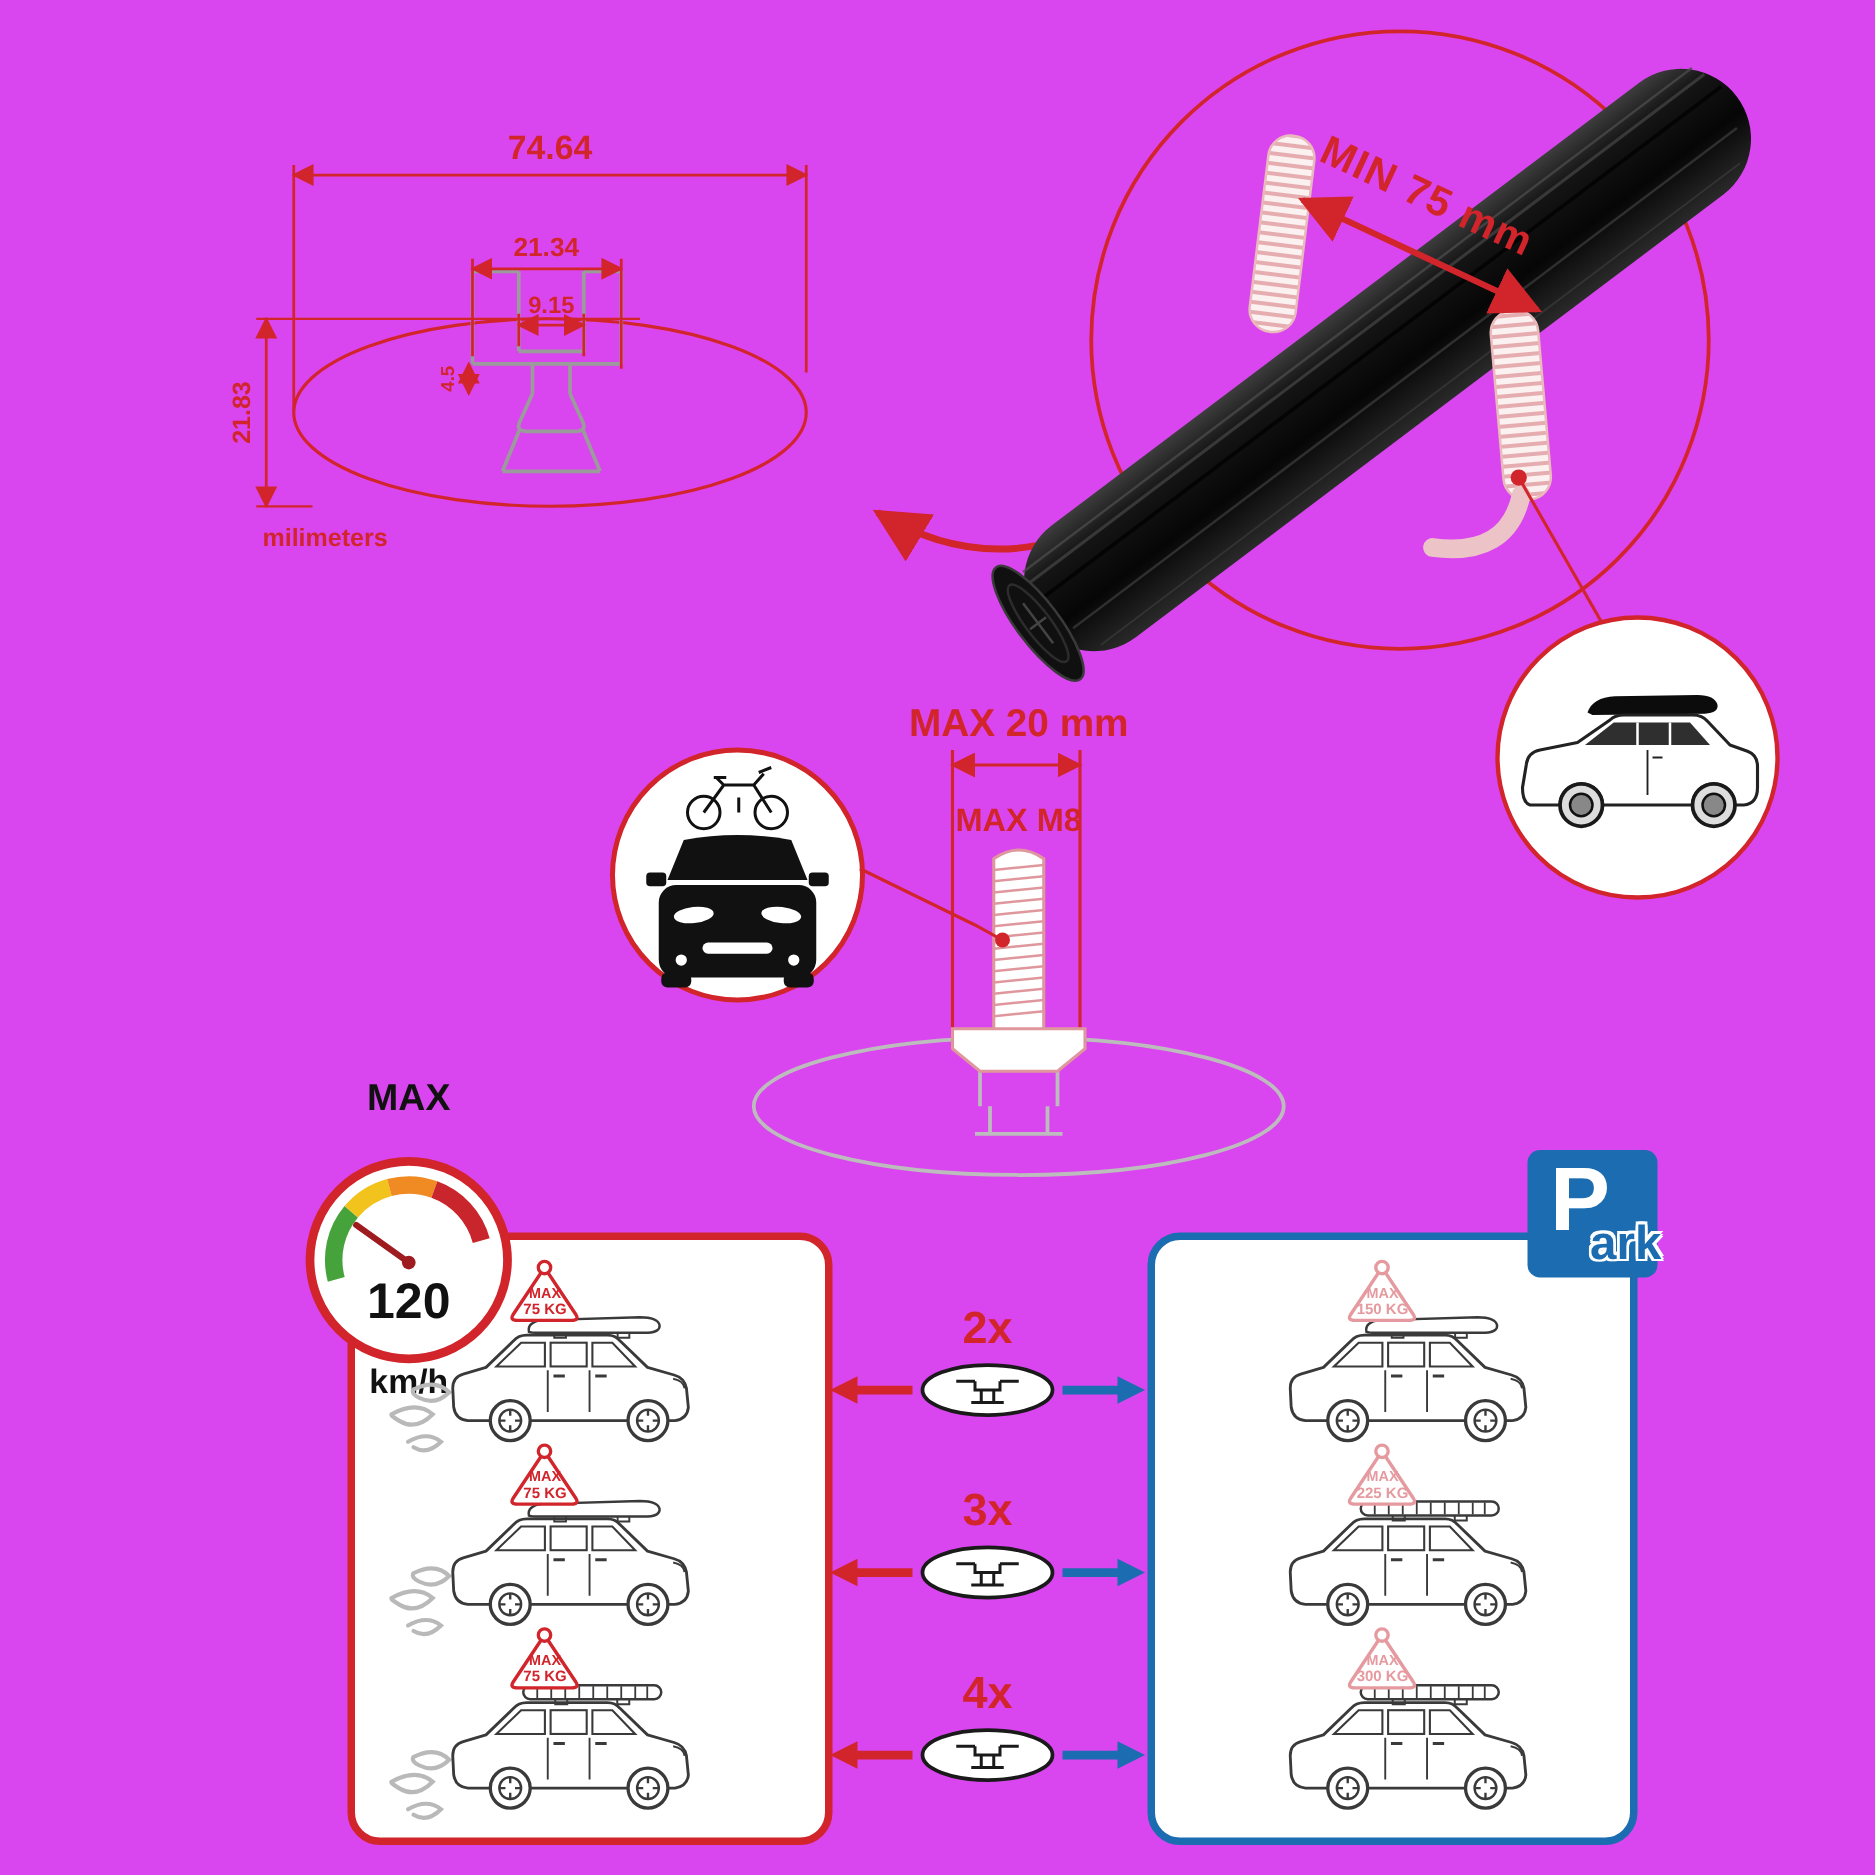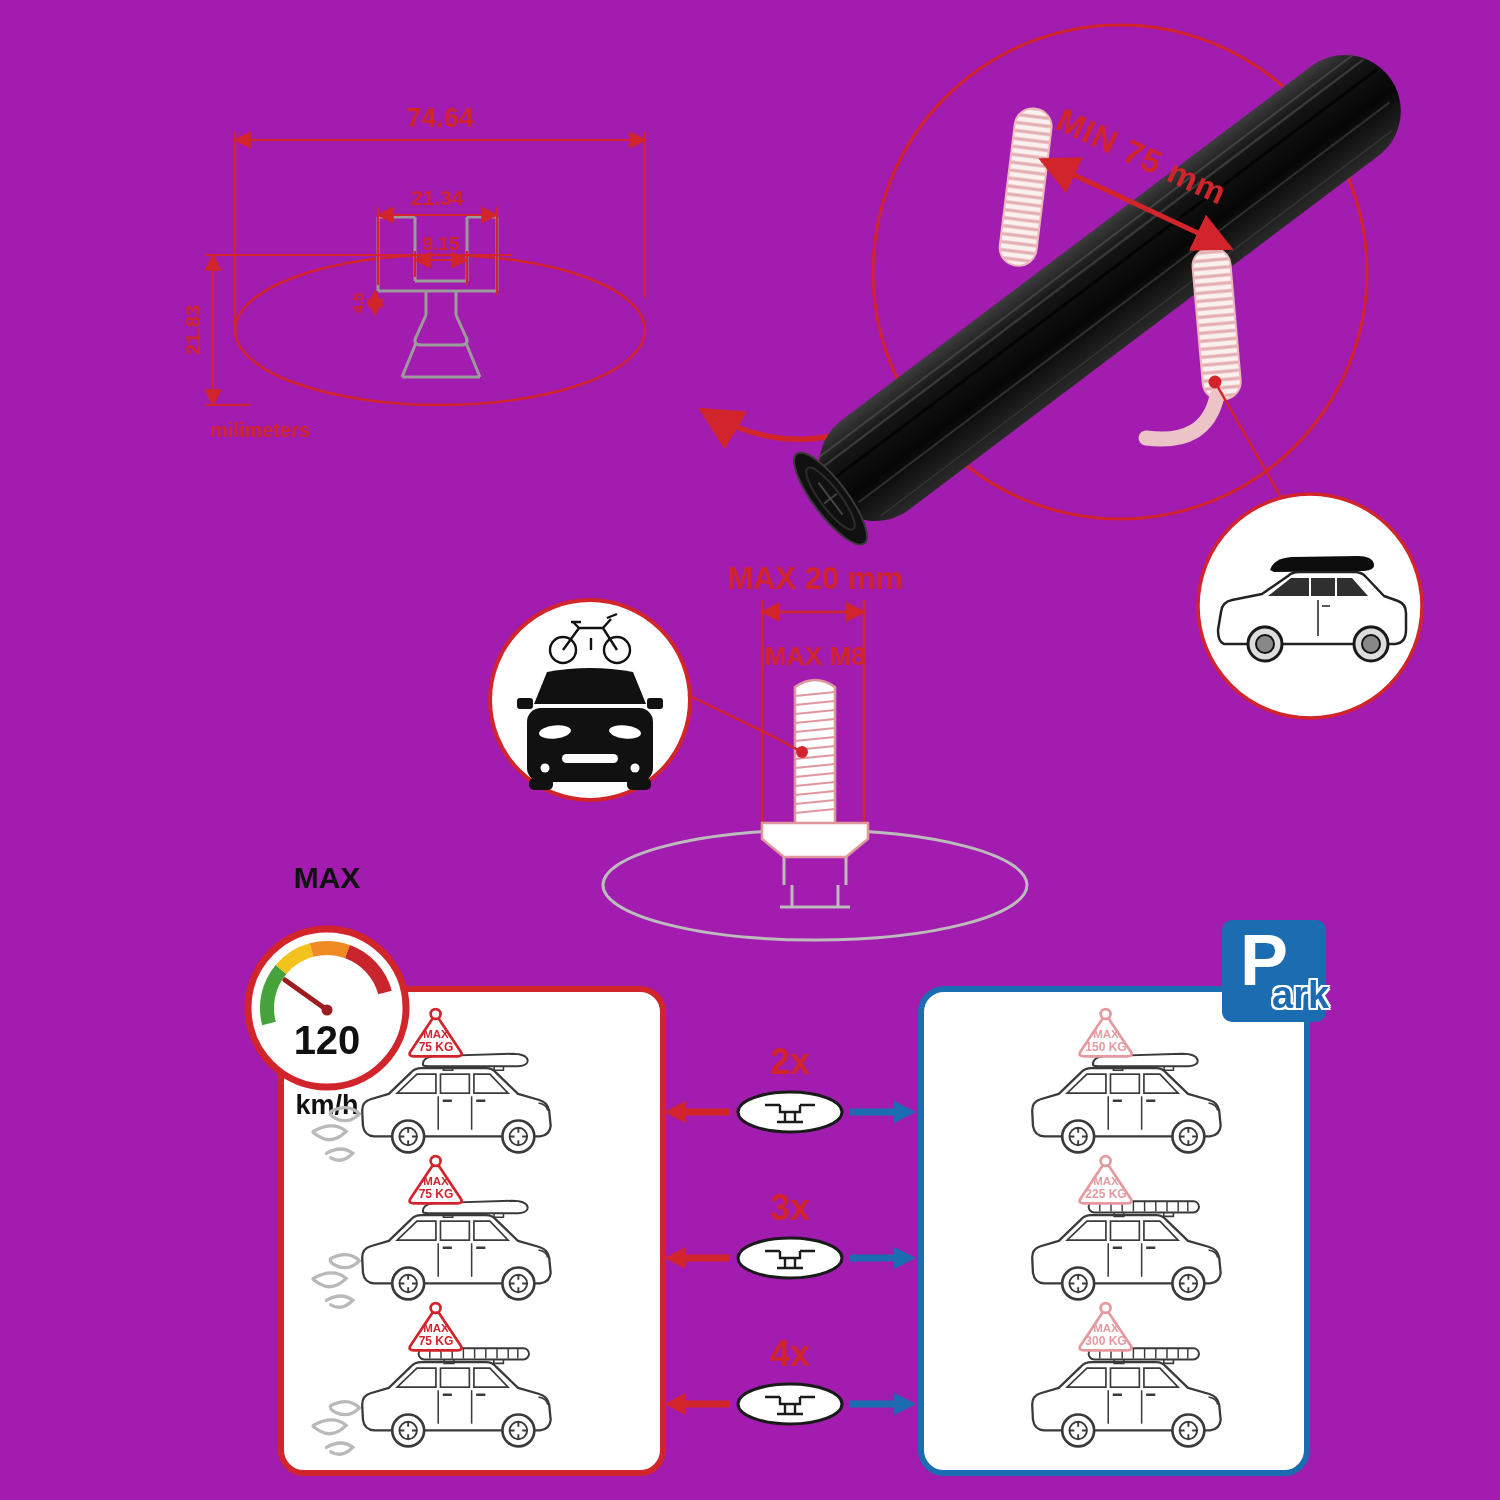--- a/index.html
+++ b/index.html
@@ -1,16 +1,16 @@
 <!DOCTYPE html>
 <html><head>
 <meta charset="utf-8">
 <style>
   html,body{margin:0;padding:0;background:#fff;}
-  .canvas{position:relative;width:1500px;height:1500px;background:#a21caf;overflow:hidden;
+  .canvas{position:relative;width:1500px;height:1500px;background:#d946ef;overflow:hidden;
           font-family:"Liberation Sans",sans-serif;text-align:right;}
   .abs{position:absolute;}
   svg text{font-family:"Liberation Sans",sans-serif;}
   .dim-num{fill:#d2242b;font-weight:700;}
   .red-t{fill:#d2242b;font-weight:700;}
   .blk-t{fill:#111;font-weight:700;}
   .tag-red{fill:#d2242b;font-weight:700;text-anchor:middle;}
   .tag-pink{fill:#e59aa0;font-weight:700;text-anchor:middle;}
   .count-t{fill:#d2242b;font-weight:700;text-anchor:middle;font-size:36px;}
   .red-frame{position:absolute;left:278px;top:986px;width:388px;height:490px;

